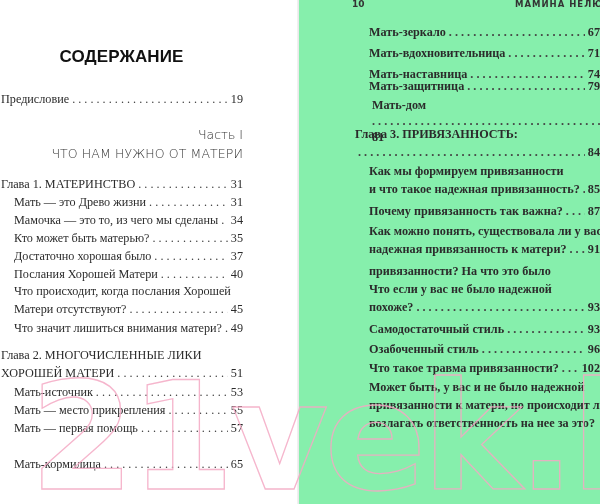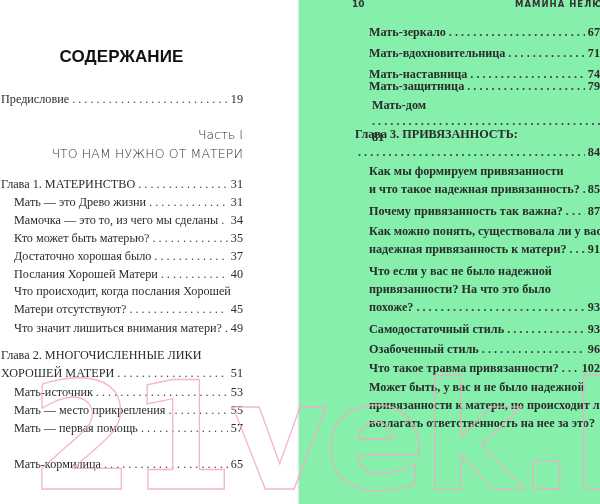--- a/index.html
+++ b/index.html
@@ -203,22 +203,22 @@
     </div>
     <div class="multi" style="left:70px; width:231px; top:222px;">
       <span class="line">Как можно понять, существовала ли у вас</span>
       <div class="last">
         <span>надежная привязанность к матери?</span>
         <span class="dots"></span>
         <span class="pg">91</span>
       </div>
     </div>
     <div class="multi" style="left:70px; width:231px; top:262px;">
+      <span class="line">привязанности? На что это было</span>
       <span class="line">Что если у вас не было надежной</span>
-      <span class="line">привязанности? На что это было</span>
       <div class="last">
         <span>похоже?</span>
         <span class="dots"></span>
         <span class="pg">93</span>
       </div>
     </div>
     <div class="multi" style="left:70px; width:231px; top:320px;">
       <div class="last">
         <span>Самодостаточный стиль</span>
         <span class="dots"></span>

